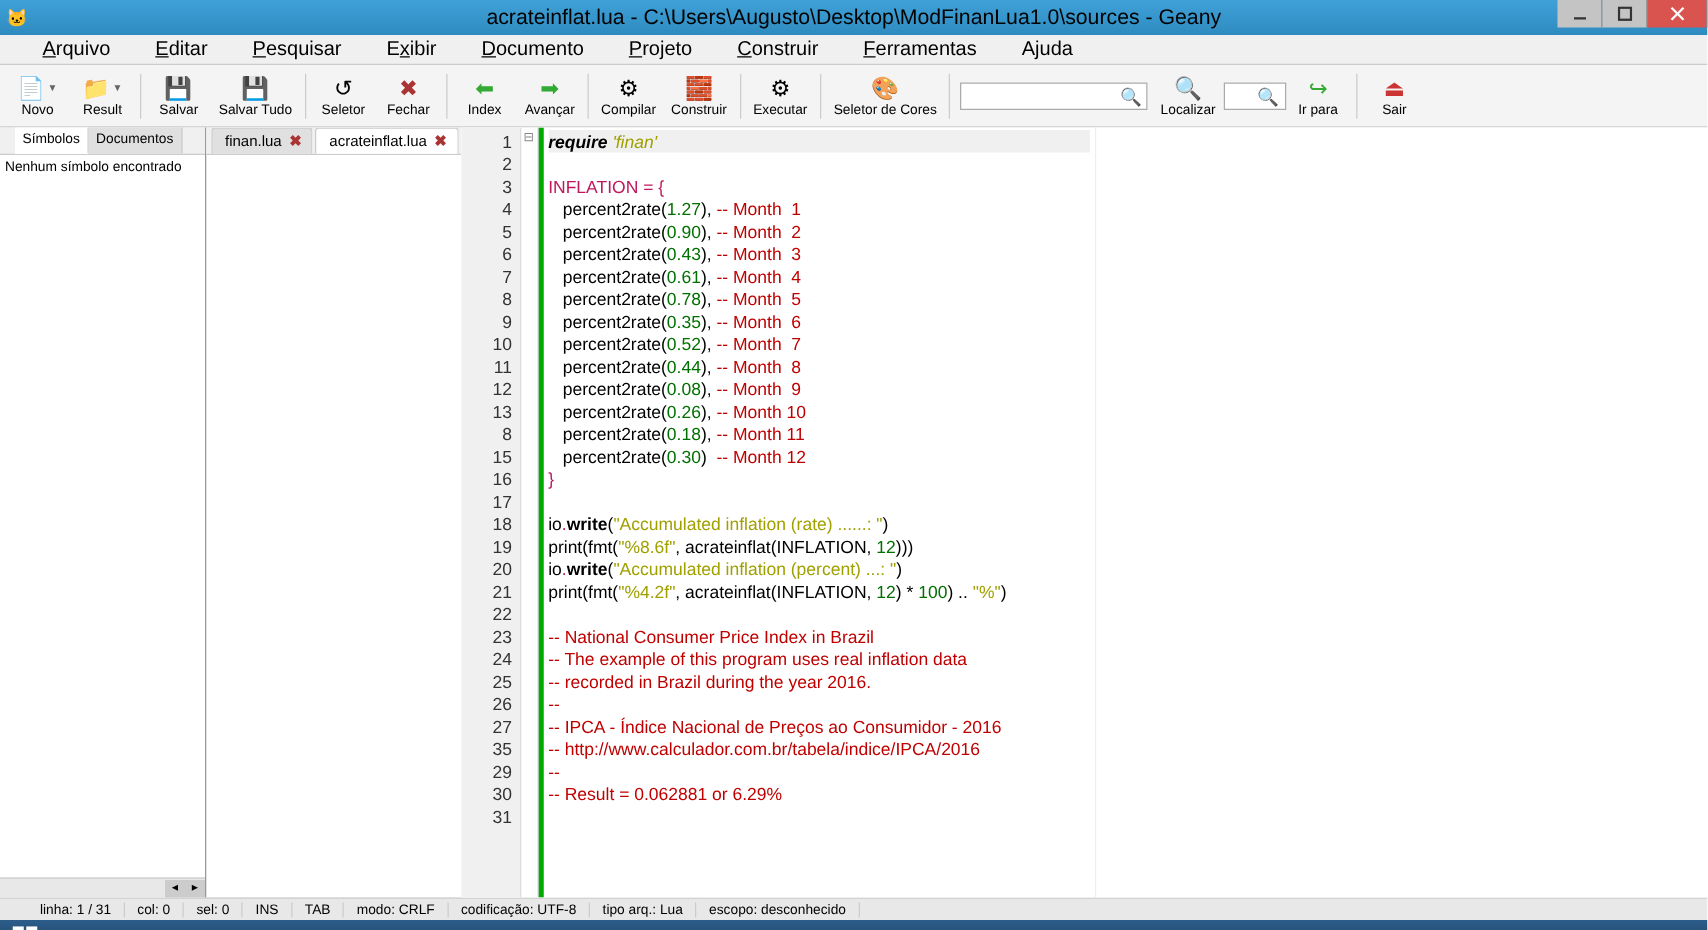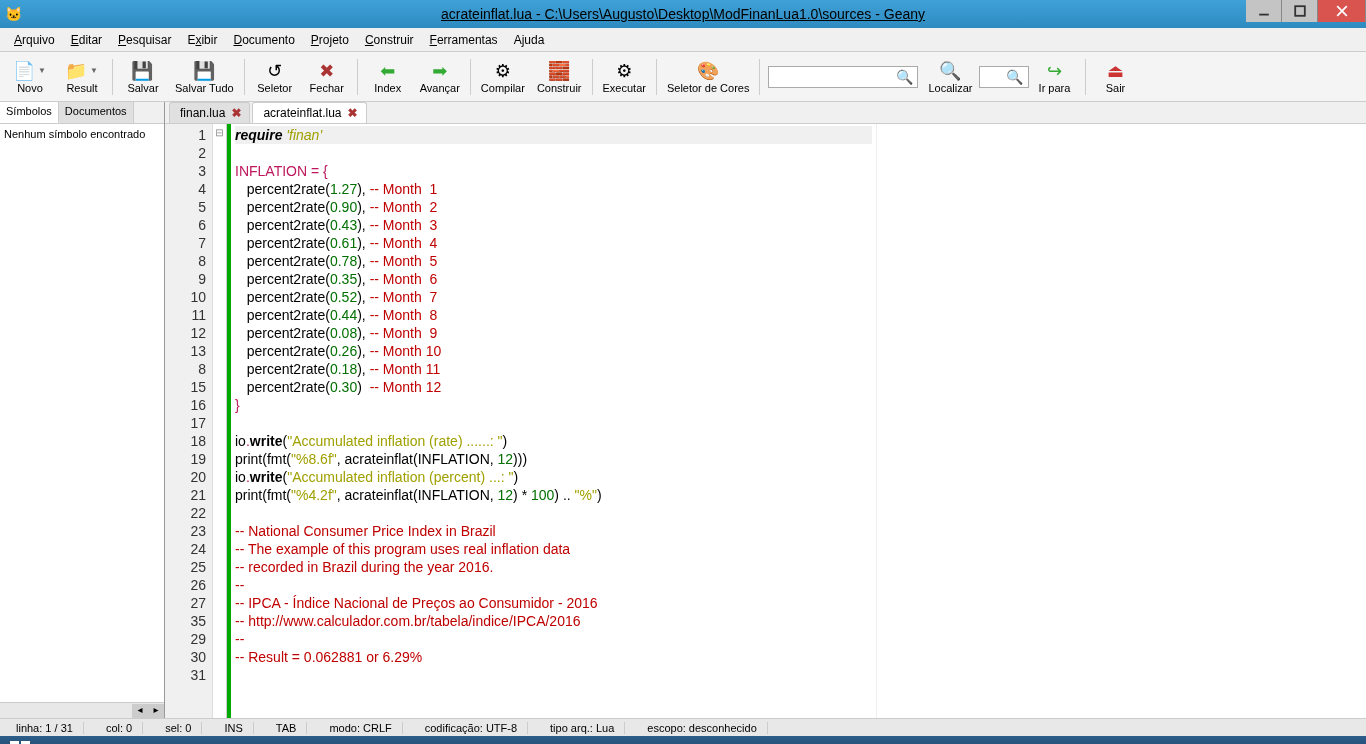--- a/index.html
+++ b/index.html
@@ -1,68 +1,68 @@
 <!DOCTYPE html>
 <html><head>
 <meta charset="utf-8">
 <style>
 * { margin: 0; padding: 0; box-sizing: border-box; font-family: "Segoe UI", Tahoma, sans-serif; }
 body { width: 1366px; height: 744px; overflow: hidden; background: #fff; font-size: 12px; }
 
 .titlebar { height: 28px; background: linear-gradient(to bottom, #3fa1d8, #2e8bc0); display: flex; align-items: center; color: #000; position: relative; }
 .titlebar .title-icon { width: 20px; height: 20px; margin-left: 4px; display: flex; align-items: center; justify-content: center; font-size: 14px; }
-.titlebar .title-text { position: absolute; left: 50%; transform: translateX(-50%); font-size: 14px; color: #000; text-decoration: underline; }
+.titlebar .title-text { position: absolute; left: 50%; transform: translateX(-50%); font-size: 17px; color: #000; }
 .win-controls { position: absolute; right: 0; top: 0; display: flex; }
 .win-btn { width: 36px; height: 22px; display: flex; align-items: center; justify-content: center; background: #c4c4c4; border-right: 1px solid #888; cursor: pointer; }
 .win-btn.close { background: #d9534f; color: #fff; width: 48px; }
 .win-btn svg { width: 12px; height: 12px; }
 
 .menubar { height: 24px; background: #f0f0f0; display: flex; align-items: center; padding: 0 6px; border-bottom: 1px solid #ccc; }
-.menu-item { padding: 3px 8px; cursor: pointer; font-size: 12px; }
+.menu-item { padding: 3px 8px; cursor: pointer; font-size: 16px; margin-left: 20px; }
 .menu-item .ul { text-decoration: underline; }
 
 .toolbar { height: 50px; background: #f4f4f4; display: flex; align-items: center; padding: 0 4px; border-bottom: 1px solid #ccc; gap: 0; }
 .tb-btn { display: flex; flex-direction: column; align-items: center; justify-content: center; padding: 2px 6px; min-width: 52px; cursor: pointer; font-size: 11px; }
 .tb-icon { width: 22px; height: 22px; display: flex; align-items: center; justify-content: center; font-size: 18px; }
 .tb-sep { width: 1px; height: 36px; background: #ccc; margin: 0 4px; }
 .tb-drop { font-size: 8px; color: #666; padding-left: 2px; }
 .tb-btn-row { display: flex; align-items: center; }
 .search-box { height: 22px; width: 150px; border: 1px solid #aaa; background: #fff; display: flex; align-items: center; padding: 0 4px; margin: 0 4px; justify-content: flex-end; font-size: 14px; }
 .small-input { height: 22px; width: 50px; border: 1px solid #aaa; background: #fff; display: flex; align-items: center; justify-content: flex-end; padding: 0 4px; font-size: 14px; }
 
 .main-area { display: flex; height: 616px; }
 .sidebar { width: 165px; border-right: 1px solid #999; display: flex; flex-direction: column; background: #f0f0f0; }
 .side-tabs { display: flex; border-bottom: 1px solid #ccc; height: 22px; }
 .side-tab { padding: 3px 6px; font-size: 11px; border-right: 1px solid #ccc; background: #e0e0e0; cursor: pointer; }
-.side-tab.active { background: #fff; border-bottom: 1px solid #fff; }
+.side-tab.active { background: #fff; border-bottom: 1px solid #fff; margin-left: 12px; }
 .side-content { flex: 1; background: #fff; padding: 4px; font-size: 11px; overflow: hidden;}
 .side-scroll-x { height: 16px; background: #e8e8e8; border-top: 1px solid #ccc; display: flex; justify-content: flex-end; align-items: center;}
 .scroll-arrow { width: 16px; height: 14px; background: #ccc; text-align: center; font-size: 10px;}
 
-.editor-area { flex: 1; display: flex; flex-direction: column; }
+.editor-area { flex: 1; display: flex; flex-direction: row; }
 .file-tabs { height: 22px; background: #f0f0f0; display: flex; align-items: flex-end; padding-left: 4px; border-bottom: 1px solid #ccc; }
 .file-tab { padding: 3px 8px 3px 10px; font-size: 12px; background: #e0e0e0; border: 1px solid #ccc; border-bottom: none; border-top-left-radius: 3px; border-top-right-radius: 3px; cursor: pointer; display: flex; align-items: center; gap: 6px; margin-right: 2px;}
 .file-tab.active { background: #fff; }
 .tab-close { color: #a33; font-weight: bold; cursor: pointer; }
 
 .code-wrap { flex: 1; display: flex; overflow: hidden; background: #fff; font-family: "Consolas", "Courier New", monospace; font-size: 14px; }
 .gutter { width: 48px; background: #f0f0f0; border-right: 1px solid #ddd; text-align: right; padding: 2px 6px 0 0; color: #333; line-height: 18px;}
 .fold-col { width: 14px; border-right: 1px solid #ccc; line-height: 18px; text-align: center; color: #888; font-size: 10px; }
 .marker-col { width: 4px; background: #0a0; }
 .code-body { flex: 1; padding: 2px 4px; line-height: 18px; white-space: pre; position: relative; }
 .code-line.hl { background: #f0f0f0; font-style: italic; }
 .vscroll-area { width: 490px; background: #fff; border-left: 1px solid #eee; }
 
 .kw { font-weight: bold; color: #000; }
 .num { color: #007000; }
 .str { color: #a0a000; }
 .cmt { color: #c00000; }
 .op { color: #be185d; }
 
-.statusbar { height: 18px; background: #e8e8e8; border-top: 1px solid #ccc; display: flex; align-items: center; padding: 0 6px; font-size: 11px; gap: 12px;}
+.statusbar { height: 18px; background: #e8e8e8; border-top: 1px solid #ccc; display: flex; align-items: center; padding: 0 22px; font-size: 11px; gap: 0;}
 .sb-item { padding: 0 10px; border-right: 1px solid #ccc; }
 
 .taskbar { height: 30px; background: linear-gradient(to bottom, #2c5d8a, #1a3a58); display: flex; align-items: center; position: relative;}
 .tb-icon-wrap { width: 40px; height: 30px; display: flex; align-items: center; justify-content: center; cursor: pointer; }
 </style>
 </head>
 <body>
 
 <div class="titlebar">
   <span class="title-icon">🐱</span>

